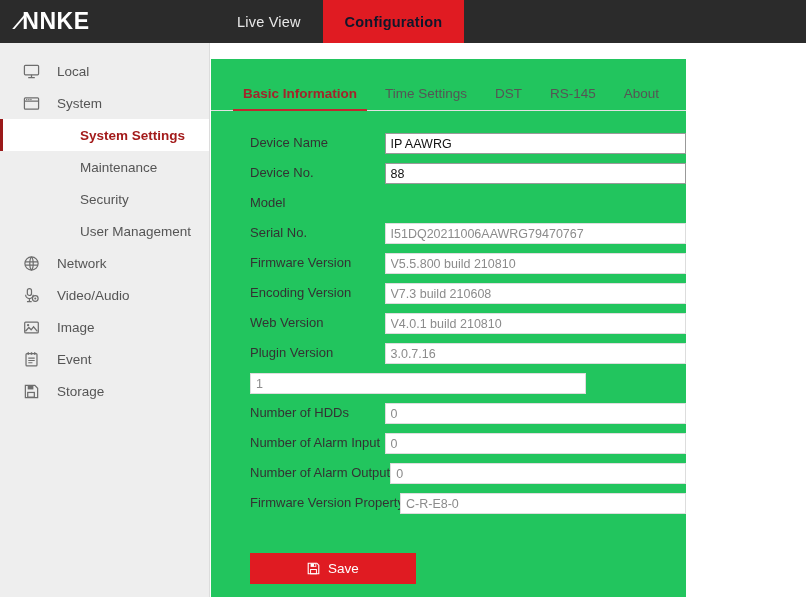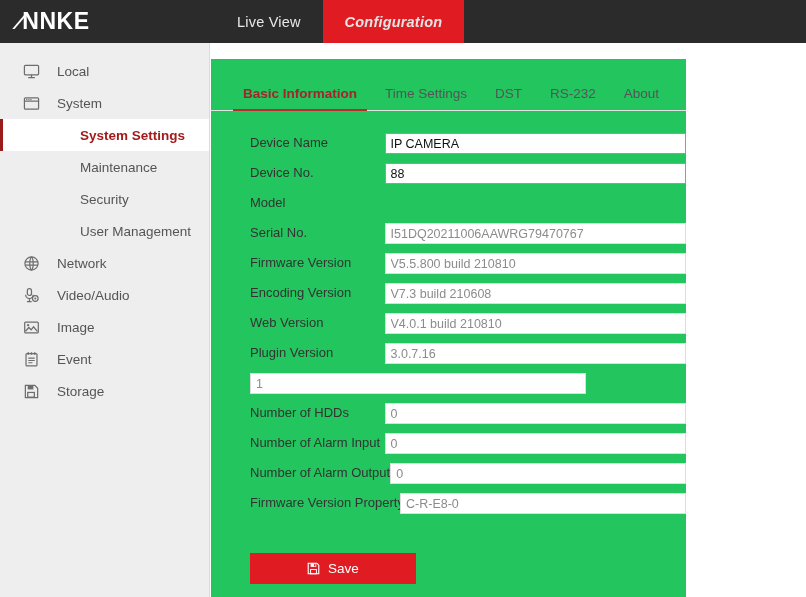--- a/index.html
+++ b/index.html
@@ -27,21 +27,21 @@
   .logo-a {
     display:inline-block; transform: skewX(-12deg); font-weight:bold;
   }
   .topnav { display:flex; align-items:stretch; }
   .topnav-item {
     display:flex; align-items:center; justify-content:center;
     padding: 8px 22px; color:#e8e8e8; font-size:14.5px; cursor:pointer;
     letter-spacing:0.2px;
   }
   .topnav-item.active {
-    background:#e01b22; color:#e5e5e5; font-weight:bold;font-style:italic;
+    background:#e01b22; color:#0f172a; font-weight:bold;
   }
 
   
   .sidebar {
     position:absolute; left:0; top:43px; width:210px; height:554px;
     background:#eeeeee; border-right:1px solid #dcdcdc;
     padding-top:12px;
   }
   .side-item {
     position:relative; height:32px; display:flex; align-items:center;
@@ -212,29 +212,29 @@
         <span class="side-label">Storage</span>
       </div>
     </div>
 
   <div class="content">
 
     <div class="tabs" id="tabbar">
         <div class="tab active">Basic Information</div>
         <div class="tab">Time Settings</div>
         <div class="tab">DST</div>
-        <div class="tab">RS-232</div>
+        <div class="tab">RS-145</div>
         <div class="tab">About</div>
       </div>
 
     <div class="form" id="formrows">
         <div class="row">
           <div class="row-label">Device Name</div>
           <div class="row-field edit">
-            <span class="fval">IP CAMERA</span>
+            <span class="fval">IP AAWRG</span>
           </div>
         </div>
         <div class="row">
           <div class="row-label">Device No.</div>
           <div class="row-field edit">
             <span class="fval">88</span>
           </div>
         </div>
         <div class="row">
           <div class="row-label">Model</div>

